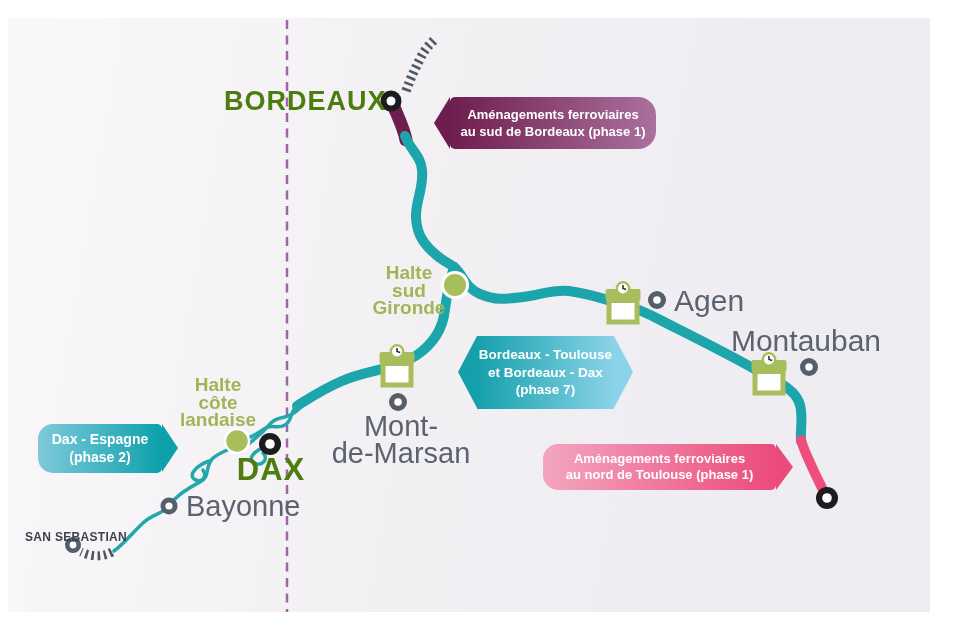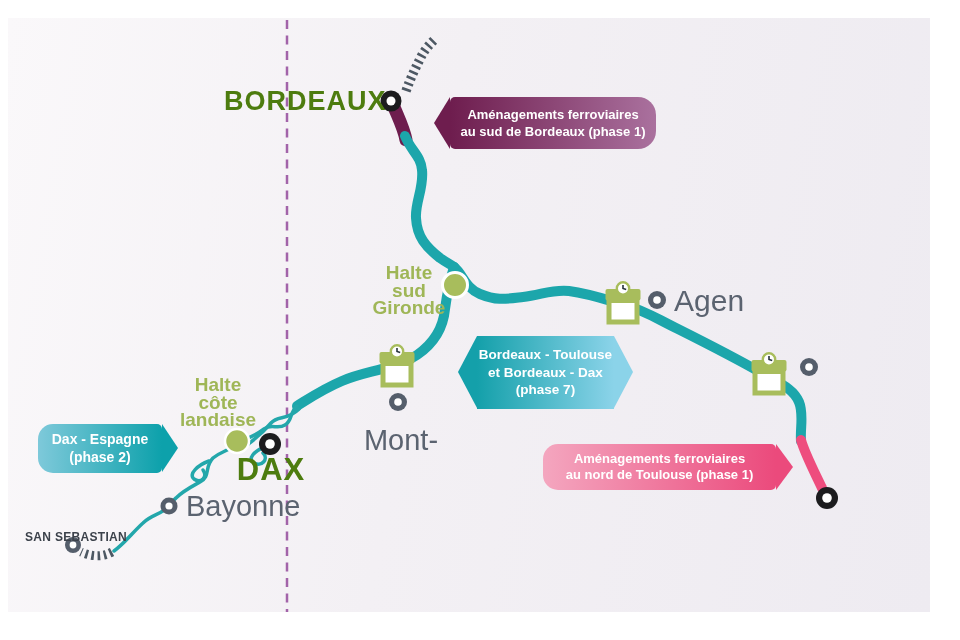--- a/index.html
+++ b/index.html
@@ -108,22 +108,24 @@
       <circle cx="169" cy="506" r="8.5" fill="#555e6b"></circle>
       <circle cx="169" cy="506" r="3.6" fill="#ffffff"></circle>
       <circle cx="73" cy="545" r="8" fill="#555e6b"></circle>
       <circle cx="73" cy="545" r="3.4" fill="#ffffff"></circle>
     </g>
   </svg>
 
   <div class="label city-major vcenter" style="left:224px;top:101px;font-size:27px;">BORDEAUX</div>
   <div class="label city-major center" style="left:271px;top:470px;font-size:31px;">DAX</div>
   <div class="label city-gray vcenter" style="left:674px;top:301px;font-size:30px;">Agen</div>
+  <div class="label city-gray center" style="left:806px;top:341px;font-size:30px;">Montauban</div>
   <div class="label city-gray center" style="left:401px;top:440px;font-size:29px;line-height:27px;text-align:center;">
     <span>Mont-</span>
+    <span style="display:block;">de-Marsan</span>
   </div>
   <div class="label city-gray vcenter" style="left:186px;top:506px;font-size:29px;">Bayonne</div>
   <div class="label center" style="left:76px;top:523px;font-size:12px;font-weight:bold;color:#3c424b;letter-spacing:0.3px;margin-top:14px;">SAN SEBASTIAN</div>
 
   <div class="label halte center" style="left:409px;top:290px;">
     <span>Halte</span>
     <span style="display:block;">sud</span>
     <span style="display:block;">Gironde</span>
   </div>
   <div class="label halte center" style="left:218px;top:402px;">

